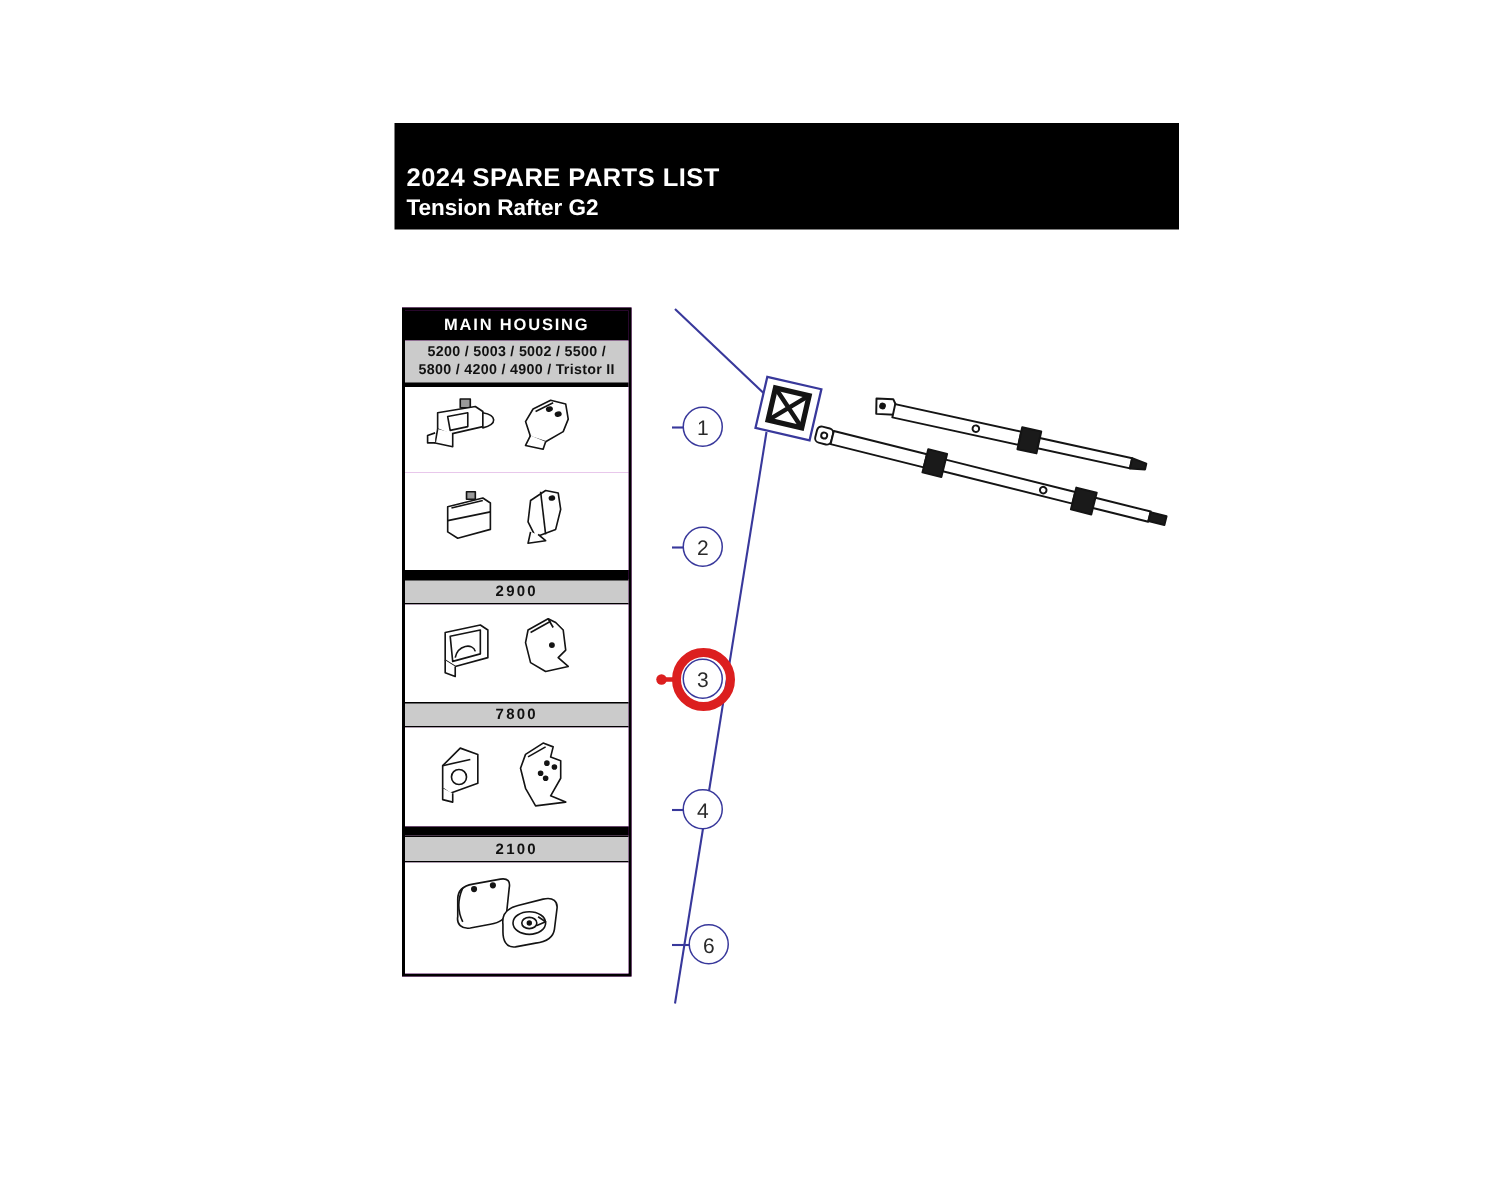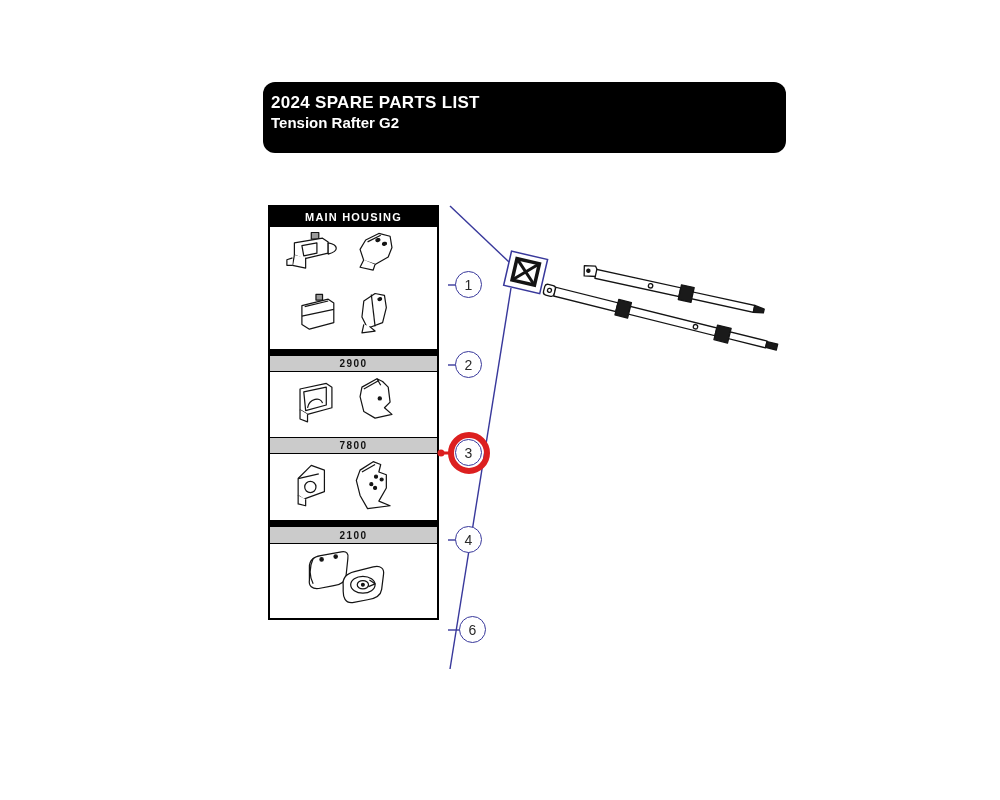--- a/index.html
+++ b/index.html
@@ -1,26 +1,26 @@
 <!DOCTYPE html>
 <html><head>
 <meta charset="utf-8">
 <style>
   html,body{margin:0;padding:0;background:#ffffff;}
   .canvas{position:relative;width:1000px;height:800px;background:#ffffff;overflow:hidden;
           font-family:"Liberation Sans", sans-serif;}
 
   
   .header-bar{position:absolute;left:263px;top:82px;width:523px;height:71px;background:#000;
-              color:#fff;box-sizing:border-box;padding:10px 0 0 8px;border-radius:12px;}
+              color:#fff;box-sizing:border-box;padding:26px 0 0 8px;}
   .header-title{font-size:17px;font-weight:bold;letter-spacing:.3px;line-height:1.25;}
   .header-sub{font-size:15px;font-weight:700;line-height:1.3;}
 
   
-  .parts-table{position:absolute;left:268px;top:205px;width:171px;background:#a21caf;
+  .parts-table{position:absolute;left:268px;top:205px;width:153px;background:#a21caf;
                border:2px solid #000;box-sizing:border-box;}
   .tbl-title{height:20px;background:#000;color:#fff;font-size:11px;font-weight:bold;
              letter-spacing:1.2px;display:flex;align-items:center;justify-content:center;}
   .tbl-models{height:28px;background:#cbcbcb;border-bottom:3px solid #000;
               font-size:9.5px;font-weight:bold;color:#111;text-align:center;
               display:flex;flex-direction:column;justify-content:center;line-height:1.3;letter-spacing:.2px;}
   .row-img{background:#fff;display:flex;align-items:center;justify-content:center;}
   .tbl-label{background:#cbcbcb;border-top:1.5px solid #000;border-bottom:1.5px solid #000;
              font-size:10px;font-weight:bold;color:#111;letter-spacing:1.5px;
              display:flex;align-items:center;justify-content:center;box-sizing:border-box;}
@@ -42,20 +42,24 @@
 
 <div class="canvas">
 
   <div class="header-bar">
     <div class="header-title">2024 SPARE PARTS LIST</div>
     <div class="header-sub">Tension Rafter G2</div>
   </div>
 
   <div class="parts-table">
     <div class="tbl-title">MAIN HOUSING</div>
+    <div class="tbl-models">
+      <div>5200 / 5003 / 5002 / 5500 /</div>
+      <div>5800 / 4200 / 4900 / Tristor II</div>
+    </div>
 
     <div class="row-img" style="height:57px">
       <svg class="part-svg" width="178" height="57" viewBox="0 0 178 57">
         <g fill="#fff" stroke="#141414" stroke-width="1.3" stroke-linejoin="round">
           <rect x="44" y="4" width="8" height="7" fill="#9a9a9a"></rect>
           <path d="M26,15 L56,10 L62,14 L62,26 L36,32 L26,28 Z"></path>
           <path d="M62,15 C73,17 74,24 62,27 Z"></path>
           <path d="M26,28 L24,39 L38,42 L38,31"></path>
           <path d="M24,31 L18,33 L18,39 L24,39"></path>
           <path d="M34,18 L50,15 L50,26 L36,29 Z"></path>

